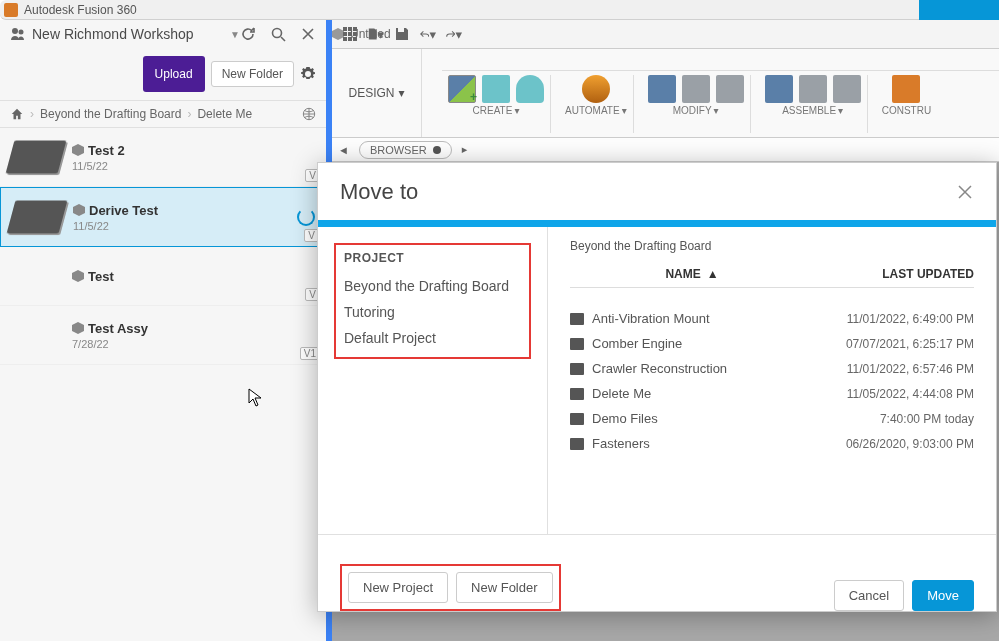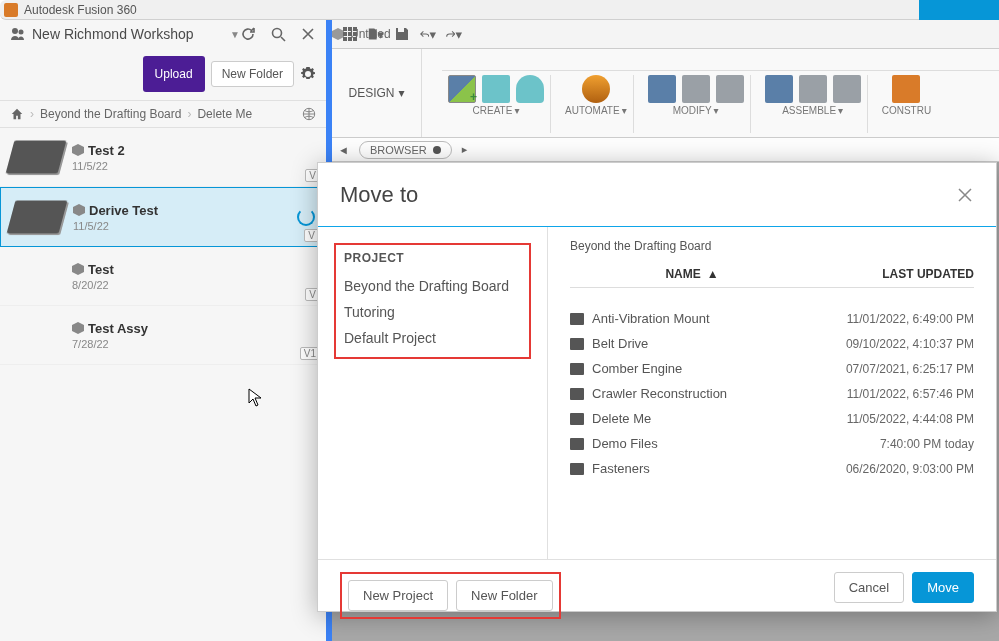--- a/index.html
+++ b/index.html
@@ -79,21 +79,21 @@
 
 .browser-bar { position: absolute; left: 0; top: 118px; right: 0; height: 24px; background: #fdfdfd; border-bottom: 1px solid #ccc; display: flex; align-items: center; padding: 0 6px; font-size: 11px; color: #666; gap: 10px; }
 .browser-bar .bpill { border: 1px solid #bbb; border-radius: 10px; padding: 2px 10px; display: flex; align-items: center; gap: 6px; }
 .browser-bar .dot { width: 8px; height: 8px; background: #555; border-radius: 50%; }
 
 
 .right-canvas { position: absolute; left: 0; top: 142px; right: 0; bottom: 0; background: #a8a8a8; }
 
 
 .modal { position: absolute; left: 317px; top: 162px; width: 680px; height: 450px; background: #fff; box-shadow: 0 4px 24px rgba(0,0,0,0.3); border: 1px solid #ccc; display: flex; flex-direction: column; z-index: 100; }
-.modal-head { height: 64px; display: flex; align-items: center; justify-content: space-between; padding: 0 22px; border-bottom: 1px solid #0ea5e9; }
+.modal-head { height: 64px; display: flex; align-items: center; justify-content: space-between; padding: 0 22px; border-bottom: 7px solid #0ea5e9; }
 .modal-head h2 { font-size: 22px; font-weight: 400; color: #444; }
 .modal-head .close { font-size: 20px; color: #888; cursor: pointer; }
 
 .modal-body { flex: 1; display: flex; overflow: hidden; }
 .modal-left { width: 230px; border-right: 1px solid #e0e0e0; padding: 12px 0; }
 .proj-box { border: 2px solid #e53935; margin: 4px 16px; padding: 6px 8px; }
 .proj-box .ph { font-size: 12px; font-weight: 700; color: #555; letter-spacing: 0.5px; margin-bottom: 8px; }
 .proj-box .pi { font-size: 14px; color: #555; padding: 5px 0; cursor: pointer; }
 .proj-box .pi.sel { font-weight: 400; }
 
@@ -101,21 +101,21 @@
 .modal-right .loc { font-size: 12px; color: #555; margin-bottom: 14px; }
 .tbl-head { display: flex; font-size: 12px; font-weight: 700; color: #333; border-bottom: 1px solid #ddd; padding-bottom: 6px; }
 .tbl-head .c1 { flex: 1; text-align: center; display: flex; align-items: center; justify-content: center; gap: 6px; }
 .tbl-head .c2 { width: 160px; text-align: right; }
 .tbl-rows { flex: 1; overflow: hidden; margin-top: 18px; }
 .tbl-row { display: flex; align-items: center; padding: 5px 0; font-size: 13px; color: #555; cursor: pointer; }
 .tbl-row .fldr { width: 14px; height: 12px; background: #555; margin-right: 8px; border-radius: 1px; flex-shrink: 0; }
 .tbl-row .nm { flex: 1; }
 .tbl-row .dt { width: 160px; text-align: right; color: #666; font-size: 12px; }
 
-.modal-foot { height: 52px; border-top: 1px solid #e0e0e0; display: flex; align-items: flex-start; padding: 12px 22px; }
+.modal-foot { height: 77px; border-top: 1px solid #e0e0e0; display: flex; align-items: flex-end; padding: 0 22px; }
 .foot-left { display: flex; gap: 8px; border: 2px solid #e53935; padding: 6px; }
 .foot-left button, .foot-right button { padding: 7px 14px; border: 1px solid #ccc; background: #fff; border-radius: 3px; font-size: 13px; color: #555; cursor: pointer; }
 .foot-right { margin-left: auto; display: flex; gap: 8px; }
 .foot-right .primary { background: #0696d7; color: #fff; border-color: #0696d7; }
 
 
 .c-aqua { background: #6cc3c9; }
 .c-blue { background: #5a7fa8; }
 .c-gray { background: #9aa0a6; }
 .c-orange { background: #d97b29; }
@@ -232,21 +232,20 @@
         <div class="file-thumb"></div>
         <div class="file-meta">
           <div class="fname">
               <span>
                 <svg width="12" height="12" viewBox="0 0 12 12" fill="#888">
                   <path d="M6 0l6 3v6l-6 3-6-3V3z"></path>
                 </svg>
               </span>
               <span>Test</span>
             </div>
-          <div class="fdate">8/20/22</div>
         </div>
         <span class="ver">V</span>
       </div>
       <div class="file-item nothumb">
         <div class="file-thumb"></div>
         <div class="file-meta">
           <div class="fname">
               <span>
                 <svg width="12" height="12" viewBox="0 0 12 12" fill="#888">
                   <path d="M6 0l6 3v6l-6 3-6-3V3z"></path>
@@ -407,25 +406,20 @@
         <div class="c2">LAST UPDATED</div>
       </div>
       <div class="tbl-rows">
         <div class="tbl-row">
             <div class="fldr"></div>
             <div class="nm">Anti-Vibration Mount</div>
             <div class="dt">11/01/2022, 6:49:00 PM</div>
           </div>
         <div class="tbl-row">
             <div class="fldr"></div>
-            <div class="nm">Belt Drive</div>
-            <div class="dt">09/10/2022, 4:10:37 PM</div>
-          </div>
-        <div class="tbl-row">
-            <div class="fldr"></div>
             <div class="nm">Comber Engine</div>
             <div class="dt">07/07/2021, 6:25:17 PM</div>
           </div>
         <div class="tbl-row">
             <div class="fldr"></div>
             <div class="nm">Crawler Reconstruction</div>
             <div class="dt">11/01/2022, 6:57:46 PM</div>
           </div>
         <div class="tbl-row">
             <div class="fldr"></div>

